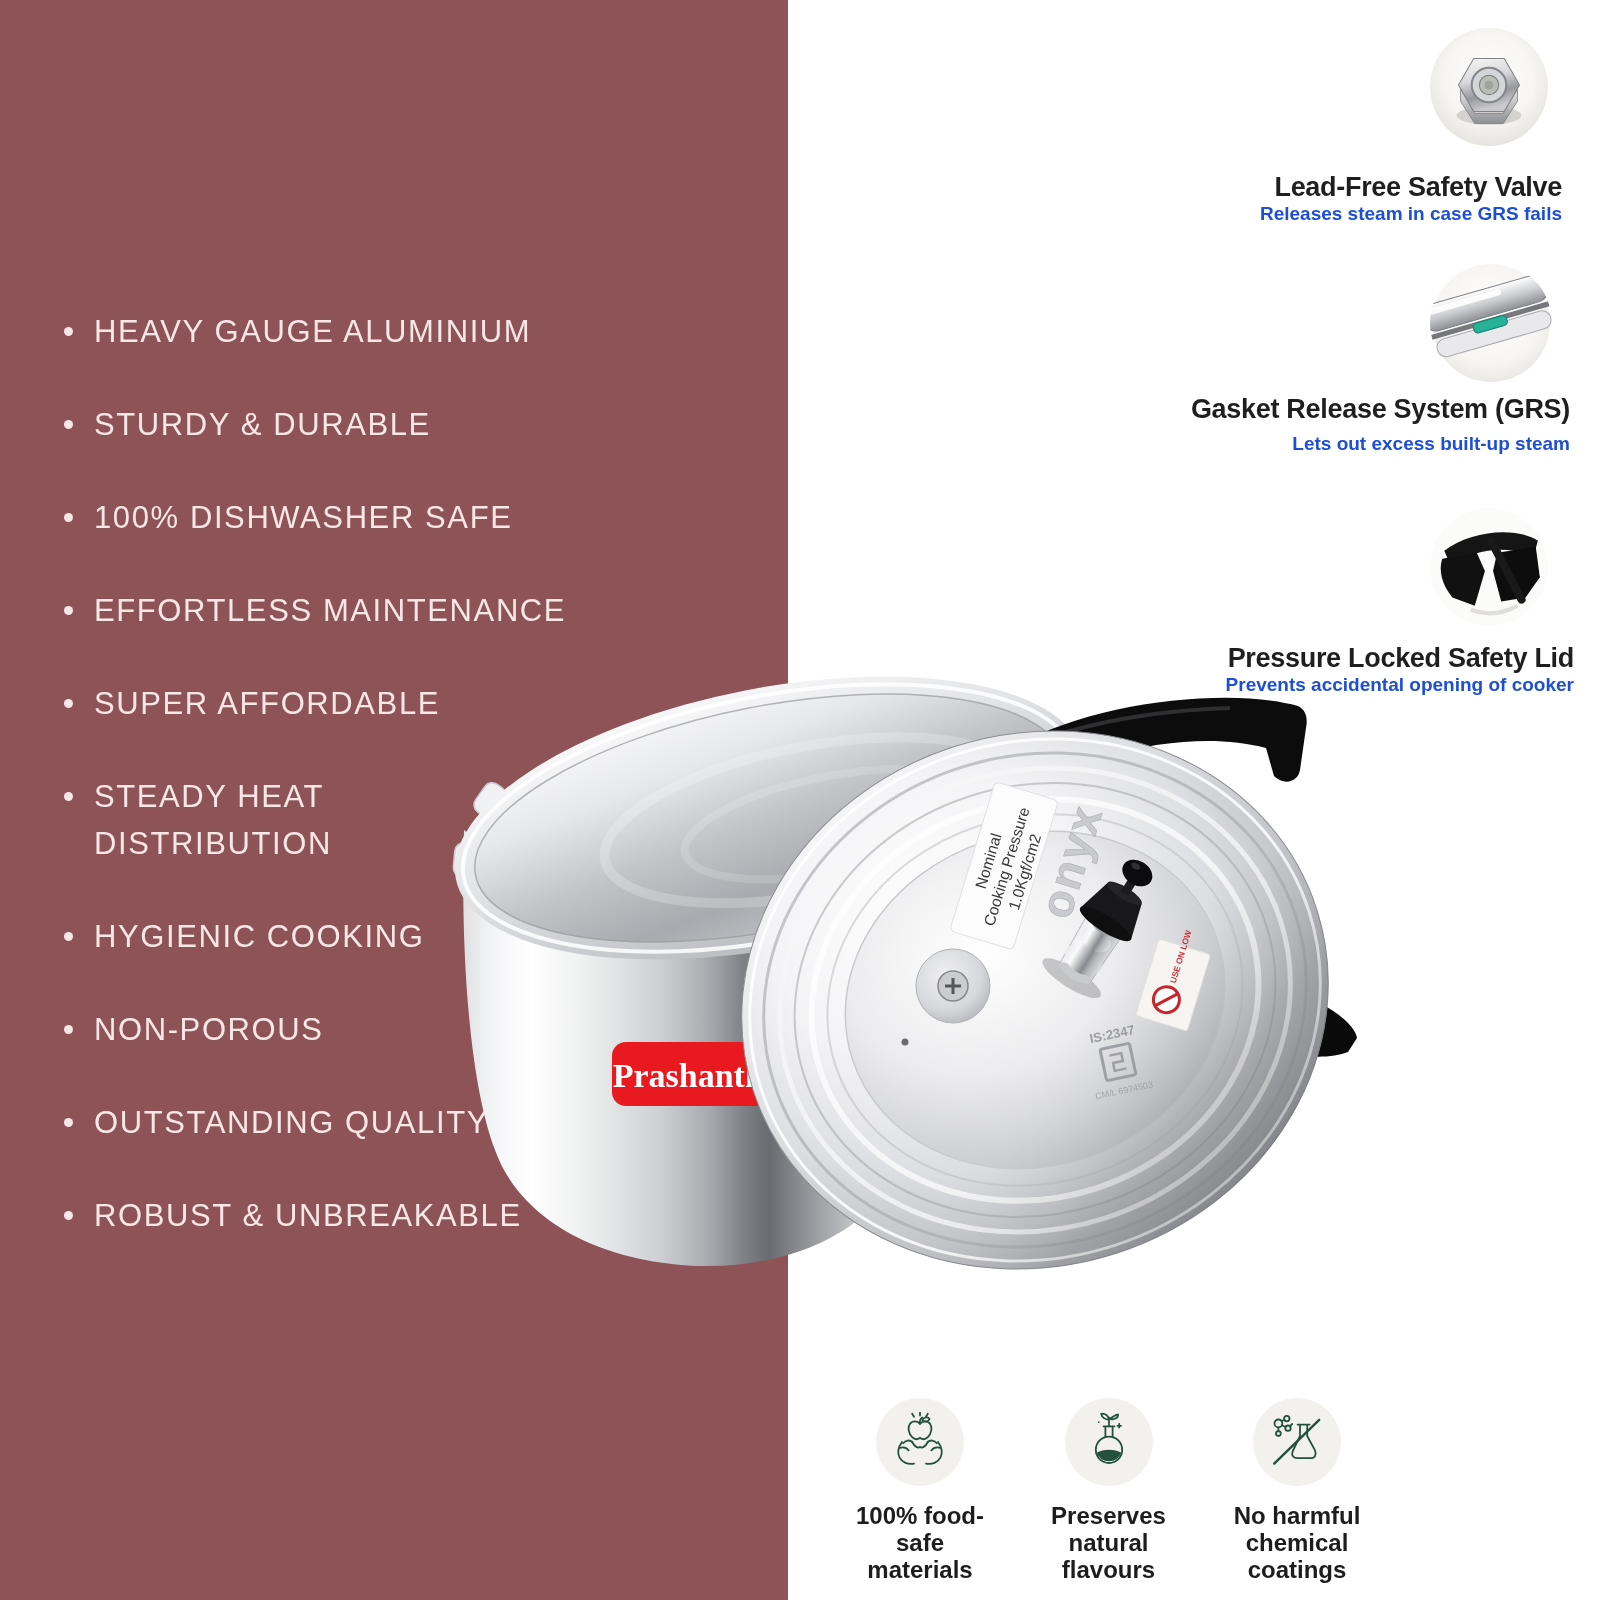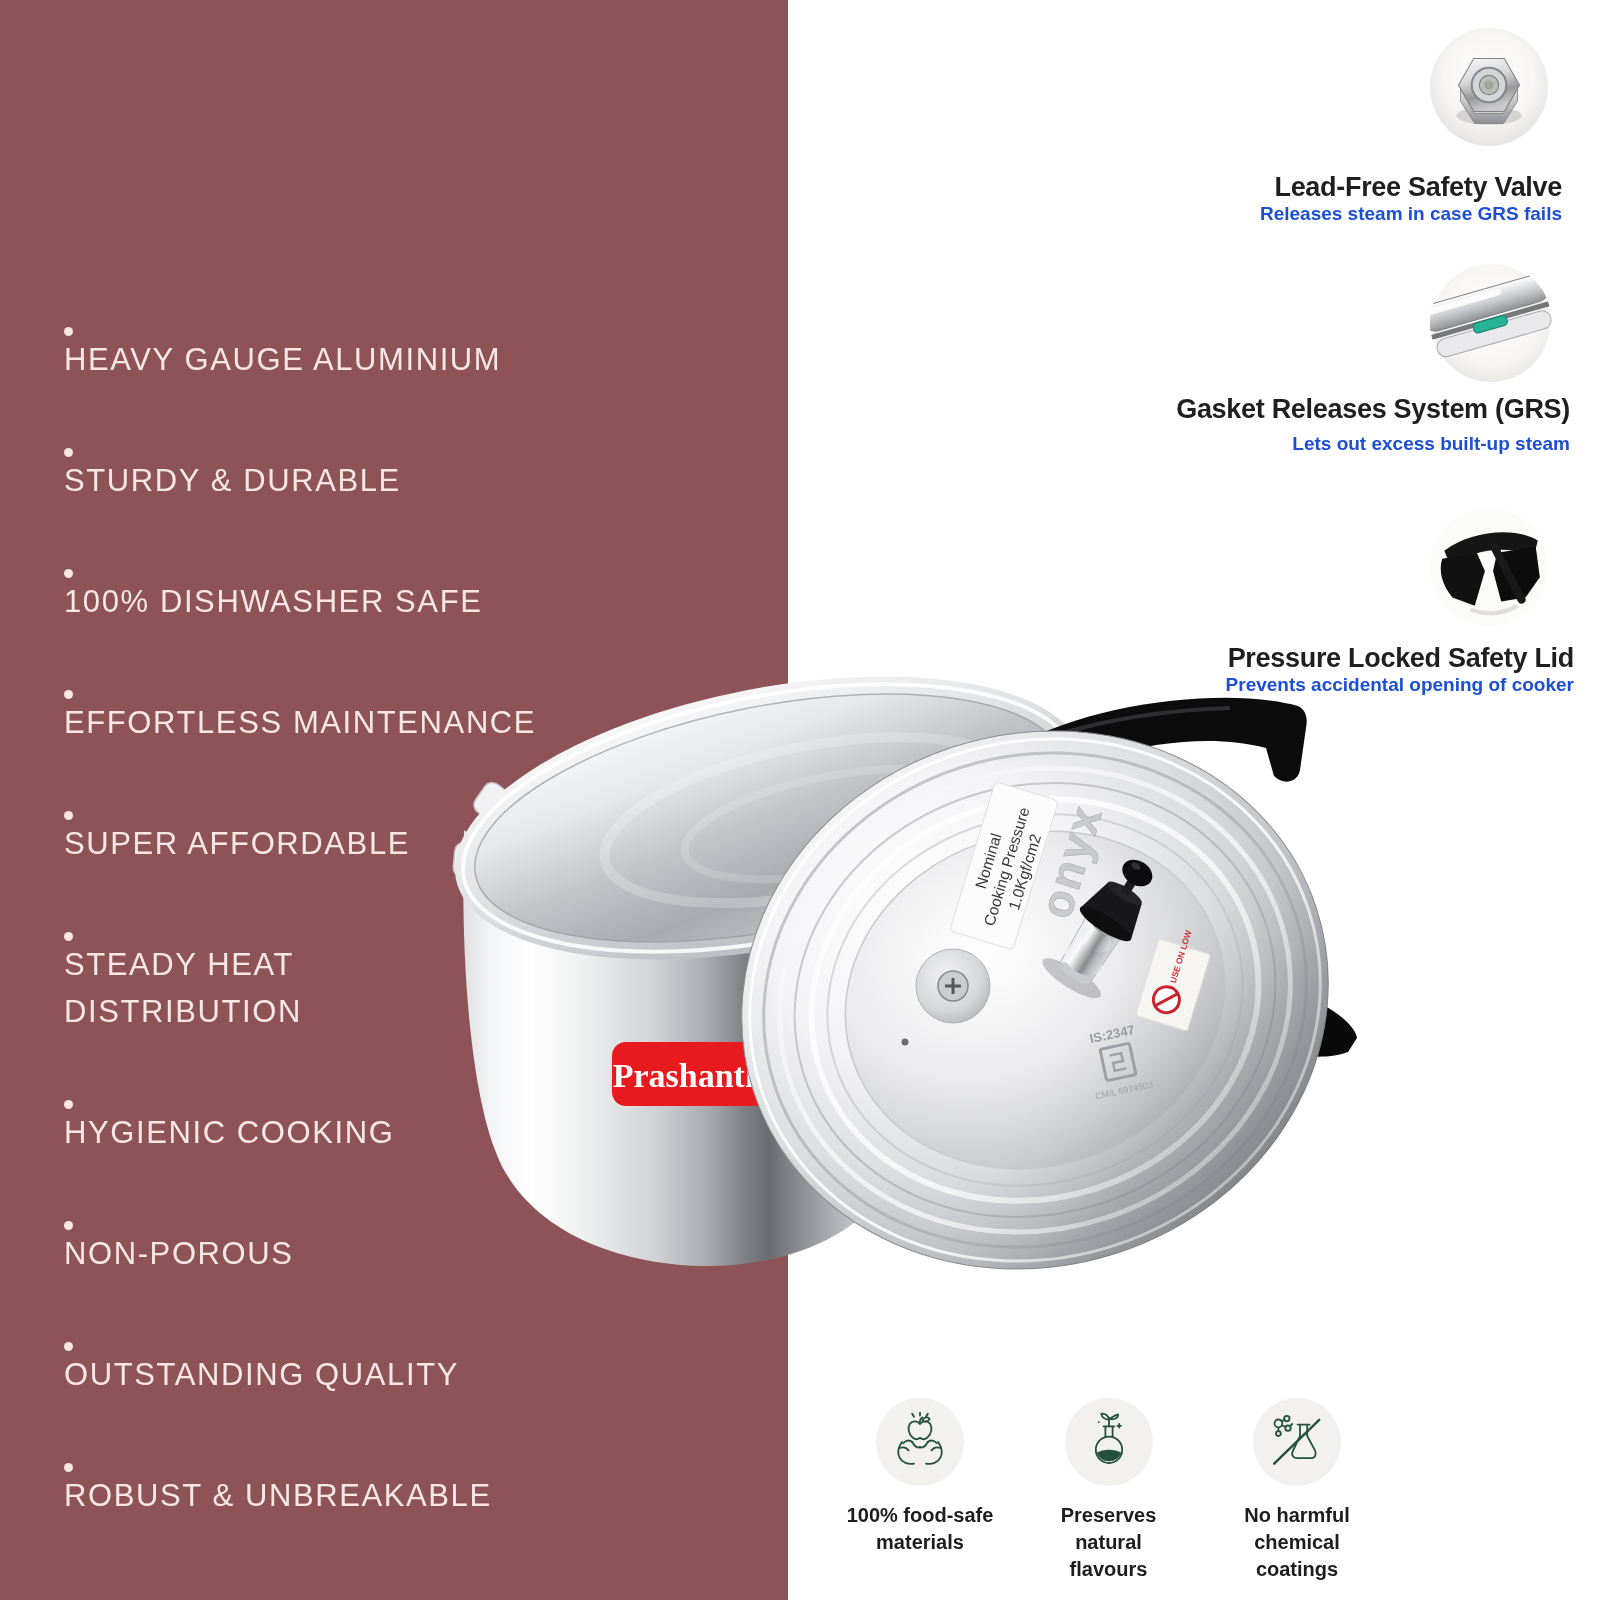--- a/index.html
+++ b/index.html
@@ -1,38 +1,38 @@
 <!DOCTYPE html>
 <html><head>
 <meta charset="utf-8">
 <style>
   html,body{margin:0;padding:0;background:#ffffff;}
   .canvas{position:relative;width:1600px;height:1600px;background:#ffffff;overflow:hidden;
           font-family:"Liberation Sans",sans-serif;}
   .panel{position:absolute;left:0;top:0;width:788px;height:1600px;background:#8d5356;}
   
   .features{position:absolute;left:64px;top:308px;margin:0;padding:0;list-style:none;width:620px;}
-  .features li{display:flex;align-items:flex-start;margin:0 0 46px 0;flex-direction:column;}
+  .features li{display:flex;align-items:flex-start;margin:0 0 46px 0;}
   .dot{width:9px;height:9px;border-radius:50%;background:#f7e8e6;margin:19px 21px 0 0;flex-shrink:0;}
   .ftxt{font-size:31px;line-height:47px;letter-spacing:1.6px;color:#f7e8e6;white-space:pre-line;font-weight:400;}
   
   .sf{position:absolute;width:490px;height:215px;}
   .sf-circle{position:absolute;width:122px;height:122px;border-radius:50%;overflow:hidden;}
   .sf-circle svg{display:block;width:100%;height:100%;}
   .sf-title{position:absolute;right:0;white-space:nowrap;font-weight:bold;font-size:27px;letter-spacing:-0.3px;color:#1f1f20;text-align:center;}
   .sf-desc{position:absolute;right:0;white-space:nowrap;font-weight:bold;font-size:19px;color:#1d4ed8;}
   
   .cooker{position:absolute;left:450px;top:670px;width:910px;height:660px;}
   .cooker svg{display:block;width:100%;height:100%;font-family:"Liberation Sans",sans-serif;}
   
   .benefits{position:absolute;left:836px;top:1398px;width:545px;display:flex;justify-content:space-between;}
   .benefit{width:168px;display:flex;flex-direction:column;align-items:center;}
   .benefit-circle{width:88px;height:88px;border-radius:50%;background:#f2f1ee;display:flex;align-items:center;justify-content:center;}
   .benefit-circle svg{width:60px;height:60px;display:block;}
-  .benefit-label{margin-top:16px;text-align:center;font-weight:bold;font-size:20px;line-height:27px;color:#1d1d1e;white-space:pre-line;}
+  .benefit-label{margin-top:16px;text-align:center;font-weight:bold;font-size:24px;line-height:27px;color:#1d1d1e;white-space:pre-line;}
 </style>
 </head>
 <body>
 
 <div class="canvas">
 
   <div class="panel"></div>
 
   <ul class="features">
     <li>
@@ -130,21 +130,21 @@
         <circle cx="60" cy="60" r="58" fill="url(#gbg)"></circle>
         <g transform="rotate(-16 60 60)">
           <rect x="-4" y="26" width="128" height="27" rx="13" fill="url(#bandG)" stroke="#7f8084" stroke-width="1"></rect>
           <rect x="0" y="55" width="120" height="5" fill="#5f6064" opacity="0.85"></rect>
           <rect x="2" y="62" width="116" height="18" rx="9" fill="#e9e9eb" stroke="#aaabaf" stroke-width="1"></rect>
           <rect x="42" y="56" width="34" height="10" rx="4" fill="#27b197" stroke="#13826e" stroke-width="1"></rect>
           <rect x="4" y="30" width="74" height="6" rx="3" fill="#ffffff" opacity="0.85"></rect>
         </g>
       </svg>
     </div>
-    <div class="sf-title" style="top:132px;">Gasket Releases System (GRS)</div>
+    <div class="sf-title" style="top:132px;">Gasket Release System (GRS)</div>
     <div class="sf-desc" style="top:171px;">Lets out excess built-up steam</div>
   </div>
 
   <div class="sf" style="top:506px;right:26px;">
     <div class="sf-circle" style="top:0;right:24px;">
       <svg viewBox="0 0 120 120">
         <circle cx="60" cy="60" r="58" fill="#fbfbfa"></circle>
         <g>
           <path d="M16 44 C42 24 86 20 108 34 L104 50 C80 38 46 42 22 58 Z" fill="#151516"></path>
           <path d="M14 52 L48 46 L56 64 L46 98 L24 90 C14 78 10 64 14 52 Z" fill="#111112"></path>

